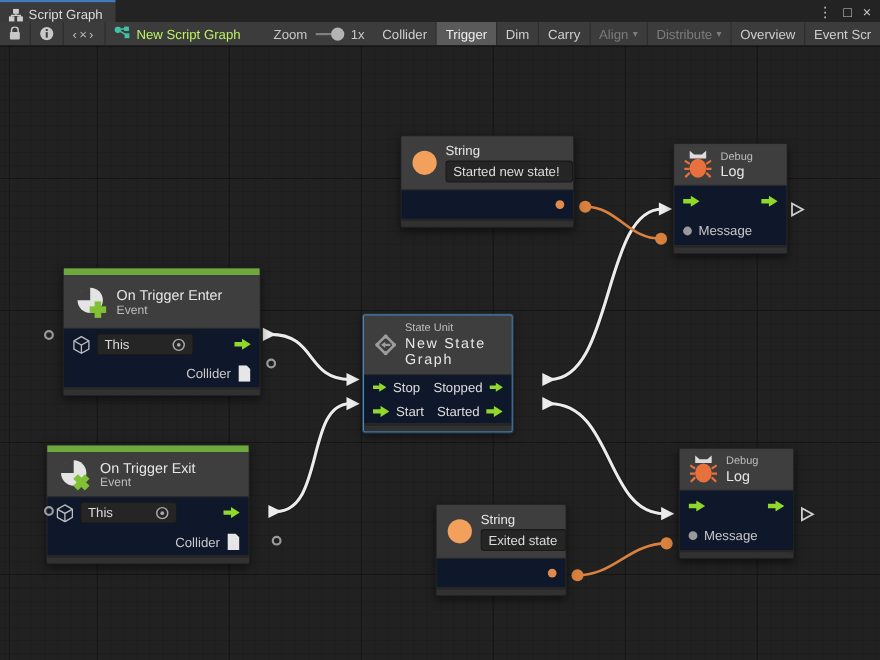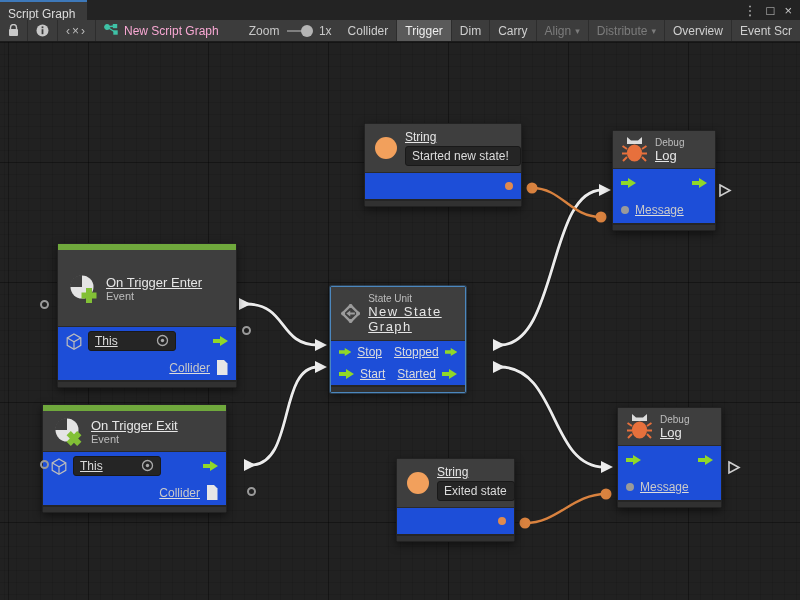--- a/index.html
+++ b/index.html
@@ -4,21 +4,21 @@
 <style>
   * { margin:0; padding:0; box-sizing:border-box; }
   html,body { width:800px; height:600px; overflow:hidden; background:#212121;
               font-family:"Liberation Sans", sans-serif; }
   #stage { position:relative; width:800px; height:600px; }
 
   
   .tabbar { position:absolute; left:0; top:0; width:800px; height:20px; background:#232323;
             display:flex; align-items:stretch; }
   .tab { display:flex; align-items:flex-end; gap:5px; padding:0 12px 0 8px; background:#3a3a3a;
-         border-top:2px solid #3e79ba; color:#dcdcdc; font-size:12px; cursor:default;flex-direction:column; }
+         border-top:2px solid #3e79ba; color:#dcdcdc; font-size:12px; cursor:default; }
   .win-controls { margin-left:auto; display:flex; align-items:center; gap:10px; padding-right:8px; color:#c8c8c8; }
   .win-controls span { font-size:13px; line-height:1; cursor:default; }
 
   
   .toolbar { position:absolute; left:0; top:20px; width:800px; height:22px; background:#3c3c3c;
              border-bottom:1px solid #1c1c1c; display:flex; align-items:center;
              color:#c8c8c8; font-size:12px; white-space:nowrap; overflow:hidden; }
   .tbtn { height:22px; display:flex; align-items:center; justify-content:center; padding:0 8px; }
   .tsep { width:1px; height:22px; background:#2d2d2d; flex:0 0 1px; }
   .btn-strip { margin-left:auto; display:flex; align-items:stretch; height:22px; }
@@ -41,26 +41,26 @@
   #wires { position:absolute; left:0; top:0; width:800px; height:600px; pointer-events:none; }
   #wires path { pointer-events:stroke; }
 
   
   .node { position:absolute; background:#353535; border:1px solid #222; border-radius:2px;
           box-shadow:0 3px 9px rgba(0,0,0,.5); color:#ddd; font-size:12px; z-index:2; }
   .node.selected { border:1px solid #4c87bd; box-shadow:0 0 0 1px rgba(76,135,189,.35), 0 3px 9px rgba(0,0,0,.5); }
   .accent { height:6px; background:#6fa83c; }
   .hdr { display:flex; align-items:center; gap:8px; padding:5px 10px; background:#3e3e3e;
          border-bottom:1px solid #2a2a2a; }
-  .hdr .ttl { font-size:13px; color:#e6e6e6;text-decoration:underline; }
+  .hdr .ttl { font-size:13px; color:#e6e6e6; }
   .hdr .sub { font-size:10px; color:#bdbdbd; }
-  .body { background:#1d4ed8;text-decoration:underline; }
+  .body { background:#0f172a; }
   .row { display:flex; align-items:center; gap:6px; padding:0 8px; }
   .ftr { height:7px; background:#313131; border-top:2px solid #252525; }
-  .field { display:inline-flex; align-items:flex-start; gap:6px; background:#252525; border:1px solid #191919;
+  .field { display:inline-flex; align-items:flex-end; gap:6px; background:#252525; border:1px solid #191919;
            border-radius:3px; padding:2px 6px; color:#dcdcdc; }
   .field input { background:transparent; border:none; outline:none; color:#dcdcdc; font-size:12px;
                  font-family:"Liberation Sans", sans-serif; padding:0; width:100%; }
   .dot { border-radius:50%; flex:0 0 auto; }
   .dot.orange { width:8px; height:8px; background:#e08a4e; }
   .dot.gray { width:8px; height:8px; background:#9a9a9a; }
   .spacer { flex:1 1 auto; }
 
   
   .port-circle { position:absolute; width:9px; height:9px; border:2px solid #9a9a9a; border-radius:50%; z-index:2; }
@@ -114,21 +114,21 @@
     <div class="tbtn" style="gap:6px">
       <svg width="14" height="13" viewBox="0 0 14 13">
         <g stroke="#3fc2a7" stroke-width="1.4" fill="#3fc2a7">
           <path d="M3 3 L11 8" fill="none"></path>
           <path d="M3 3 L10 2" fill="none"></path>
           <circle cx="3" cy="3" r="2.2"></circle>
           <rect x="9.5" y="0.5" width="3" height="3"></rect>
           <rect x="10" y="7" width="3" height="3"></rect>
         </g>
       </svg>
-      <span style="color:#f9a8d4">New Script Graph</span>
+      <span style="color:#bef264">New Script Graph</span>
     </div>
 
     <div class="tbtn" style="margin-left:14px;padding-right:2px">Zoom</div>
     <div class="zoom-track">
       <div class="zoom-handle"></div>
     </div>
     <div class="tbtn" style="padding-left:2px">1x</div>
 
     <div class="btn-strip">
       <div class="sbtn">Collider</div>
@@ -241,21 +241,21 @@
       <div class="row" style="height:26px">
         <div class="dot gray"></div>
         <span style="color:#c9c9c9">Message</span>
       </div>
     </div>
     <div class="ftr"></div>
   </div>
 
   <div class="node" style="left:57px;top:243px;width:180px">
     <div class="accent"></div>
-    <div class="hdr" style="padding:23px 10px">
+    <div class="hdr" style="padding:9px 10px">
       <svg width="30" height="30" viewBox="0 0 30 30">
         <circle cx="14" cy="14" r="11.5" fill="#e4e4e4"></circle>
         <path d="M14 14 L14 2 A12 12 0 0 0 2 14 Z" fill="#3e3e3e"></path>
         <g fill="#82c036">
           <rect x="18" y="15" width="6" height="15"></rect>
           <rect x="13.5" y="19.5" width="15" height="6"></rect>
         </g>
       </svg>
       <div>
         <div class="ttl">On Trigger Enter</div>

